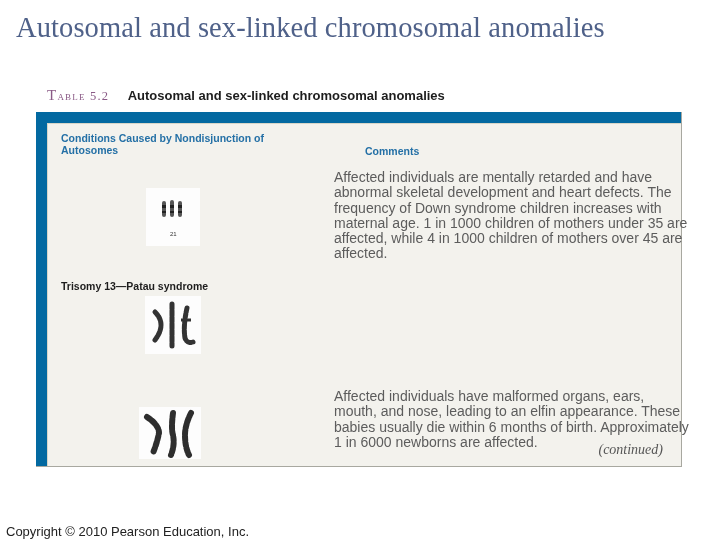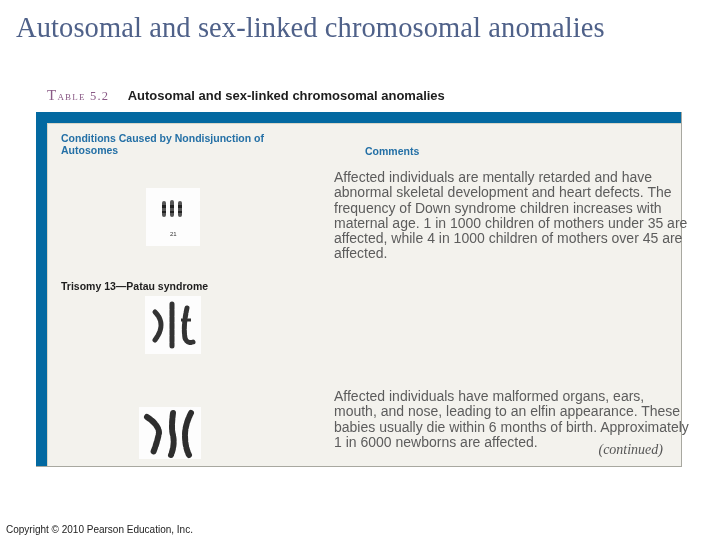--- a/index.html
+++ b/index.html
@@ -111,21 +111,21 @@
       bottom: 8px;
       font-family: "Liberation Serif", serif;
       font-style: italic;
       font-size: 14px;
       color: #555;
     }
     .copyright {
       position: absolute;
       left: 6px;
       top: 524px;
-      font-size: 10px;
+      font-size: 13px;
       color: #222;
       white-space: nowrap;
     }
   </style>
 </head>
 <body>
 
 <div class="slide-title">Autosomal and sex-linked chromosomal anomalies</div>
 
 <div class="table-caption">

